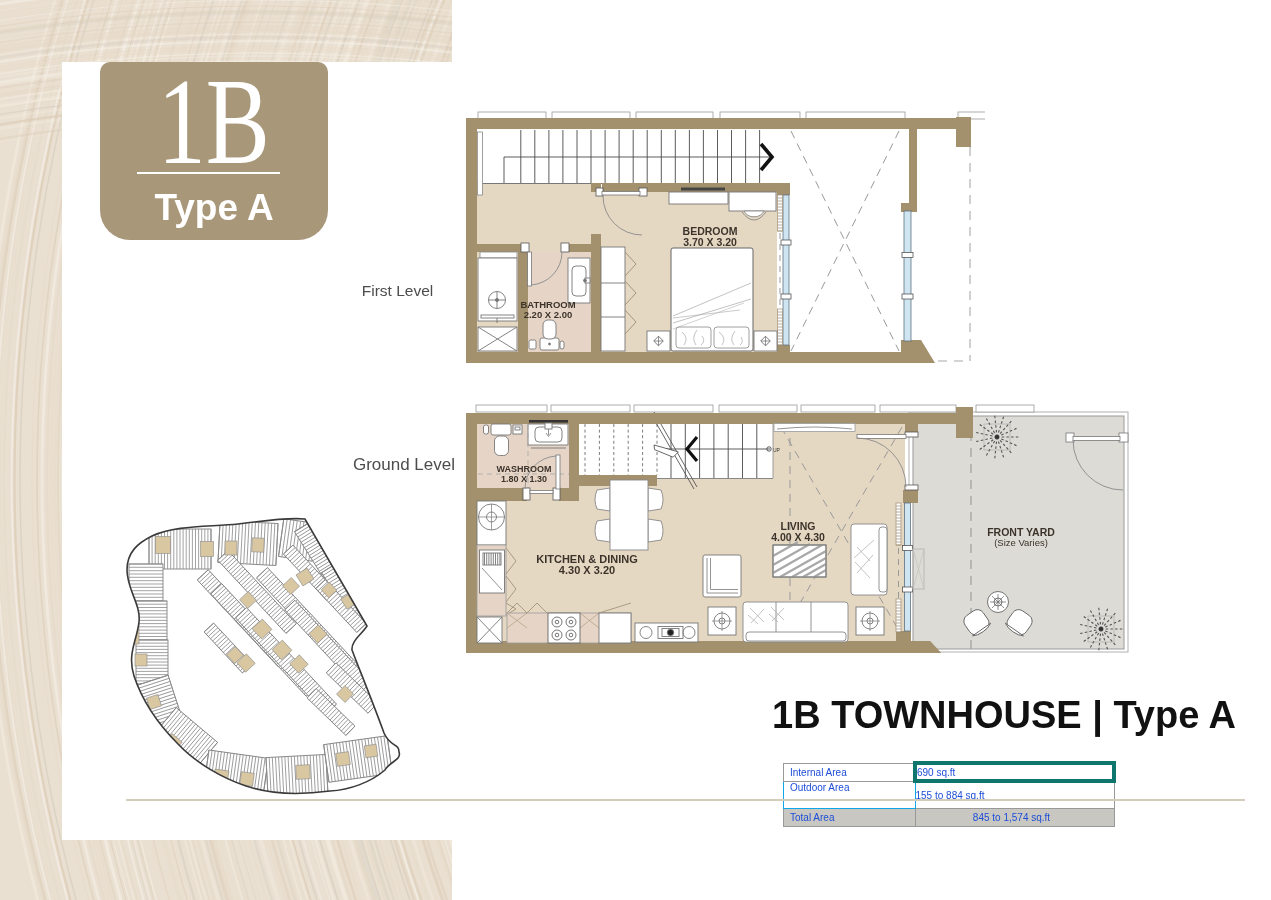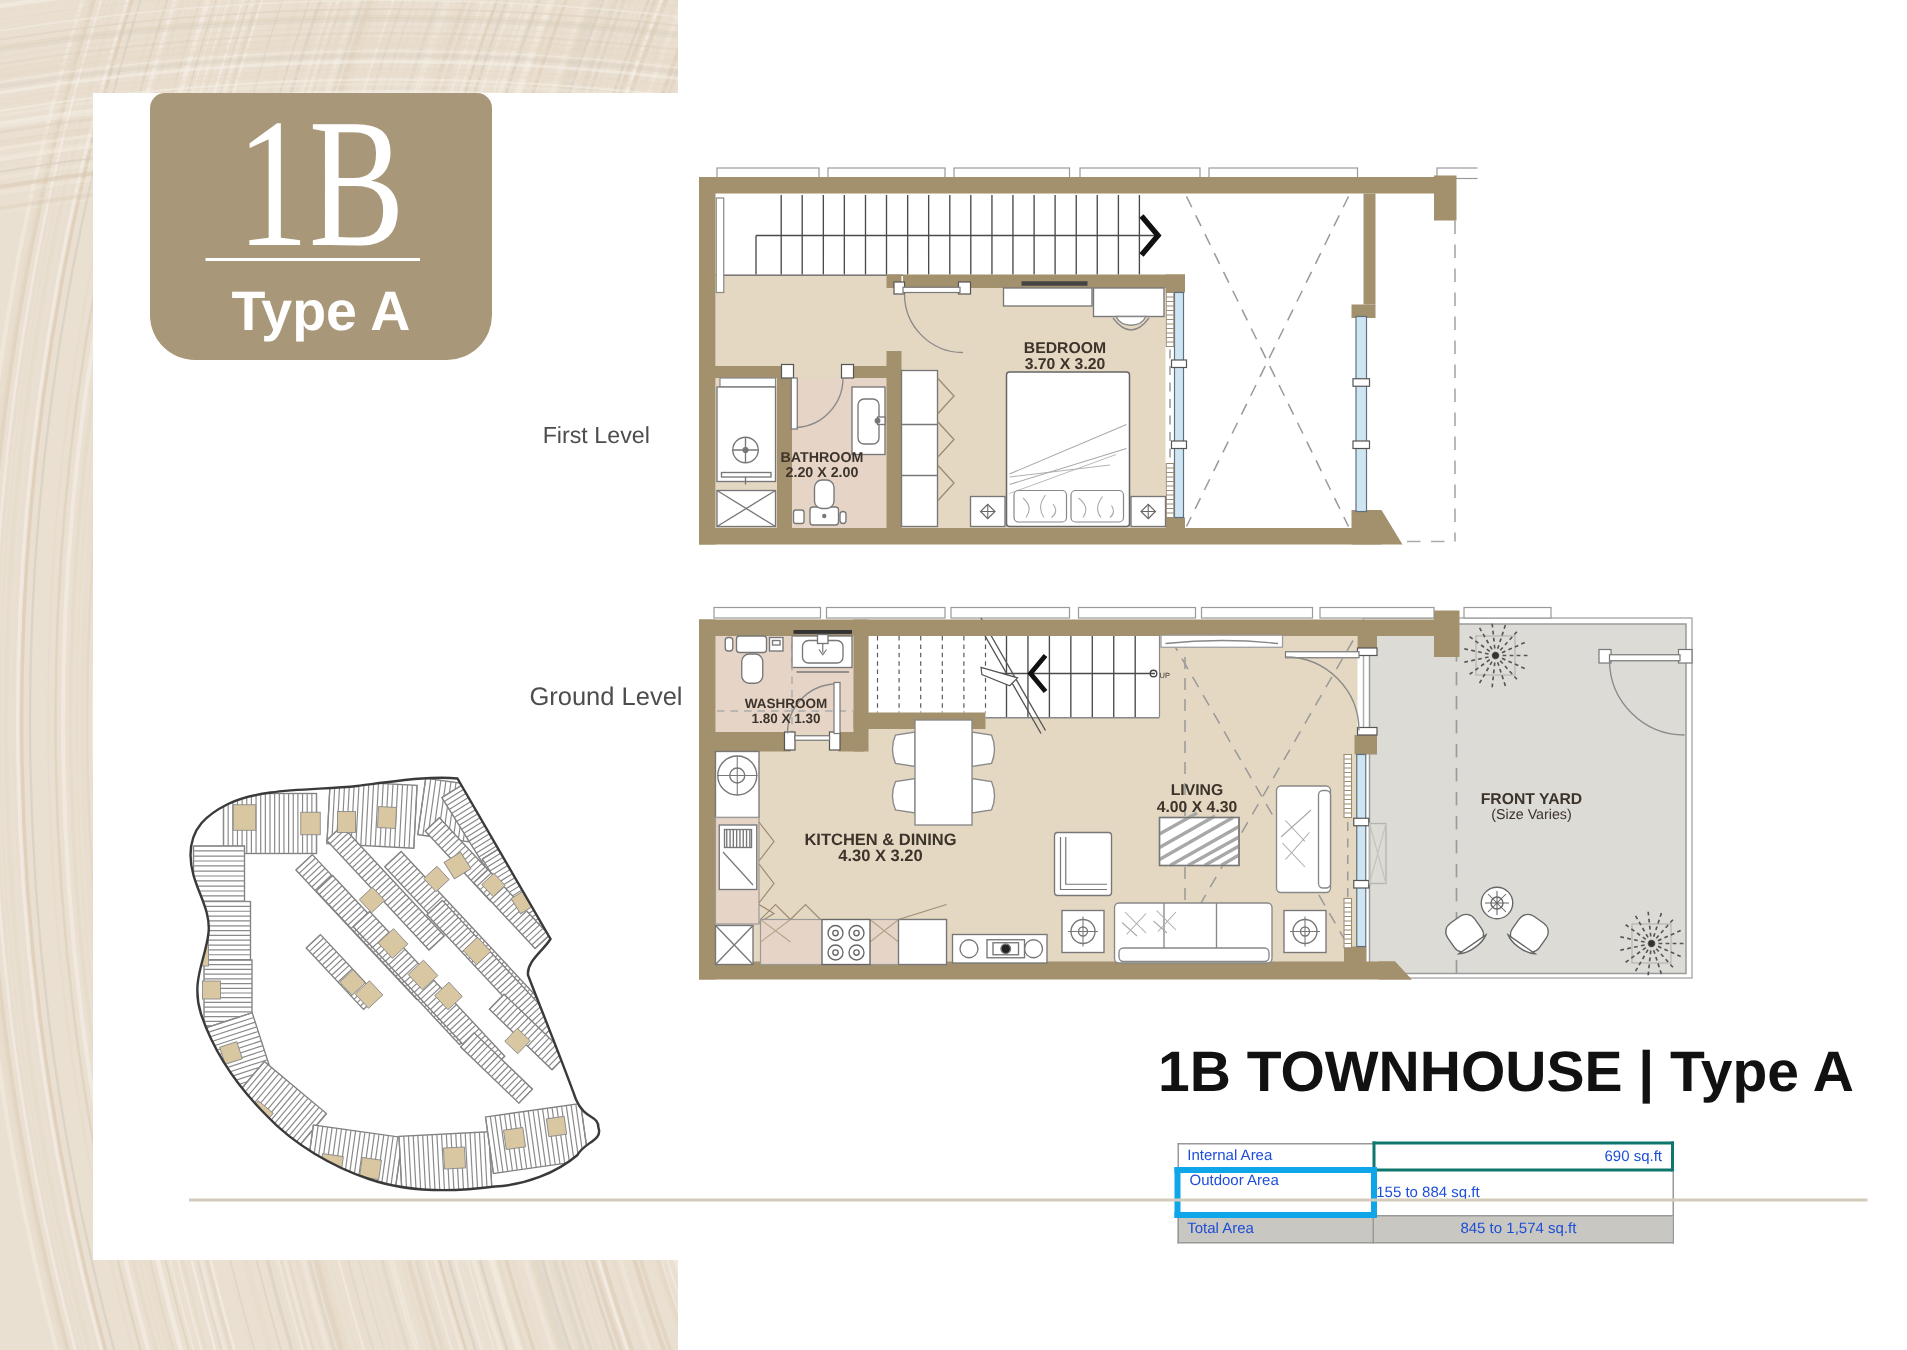--- a/index.html
+++ b/index.html
@@ -905,24 +905,24 @@
 <path d="M152,536 C175,525 210,527 238,524 C262,521 288,517 305,519 L367,626 C362,634 351,641 352,650 C356,661 372,700 384,733 C390,747 399,743 399,752 C402,760 389,762 385,770 C371,782 350,790 330,791 C300,795 272,795 246,786 C222,778 196,763 178,744 C158,724 142,700 134,676 C127,654 137,640 139,622 C141,604 127,590 127,570 C127,552 138,543 152,536 Z" fill="none" stroke="#3a3a3a" stroke-width="1.6"></path>
 </svg>
 
 <div class="abs" style="left:772px;top:694px;width:360px;font-size:38px;font-weight:bold;color:#111;white-space:nowrap;letter-spacing:0px">1B TOWNHOUSE | Type A</div>
 
 <div class="abs" style="left:783px;top:761px;width:333px;font-size:10px;color:#1d4ed8">
   <table style="border-collapse:collapse;width:333px;table-layout:fixed">
     <tbody>
           <tr style="height:18px">
             <td style="border:1px solid #999;width:123px;padding:0 0 0 6px">Internal Area</td>
-            <td style="border:2px solid #0f766e;text-align:right;padding:0 6px 0 0">690 sq.ft</td>
+            <td style="border:4px solid #0f766e;text-align:left;padding:0 6px 0 0">690 sq.ft</td>
           </tr>
     <tr style="height:18px">
-            <td style="border:4px solid #0ea5e9;padding:0 0 15px 6px">Outdoor Area</td>
+            <td style="border:1px solid #0ea5e9;padding:0 0 15px 6px">Outdoor Area</td>
             <td style="border:1px solid #999;text-align:left;padding:0 6px 0 0">155 to 884 sq.ft</td>
           </tr>
     <tr style="height:18px;background:#c9c7c1">
             <td style="border:1px solid #999;padding:0 17px 0 6px">Total Area</td>
             <td style="border:1px solid #999;text-align:center;padding:0 6px 0 0">845 to 1,574 sq.ft</td>
           </tr>
   </tbody>
       </table>
 </div>
 

